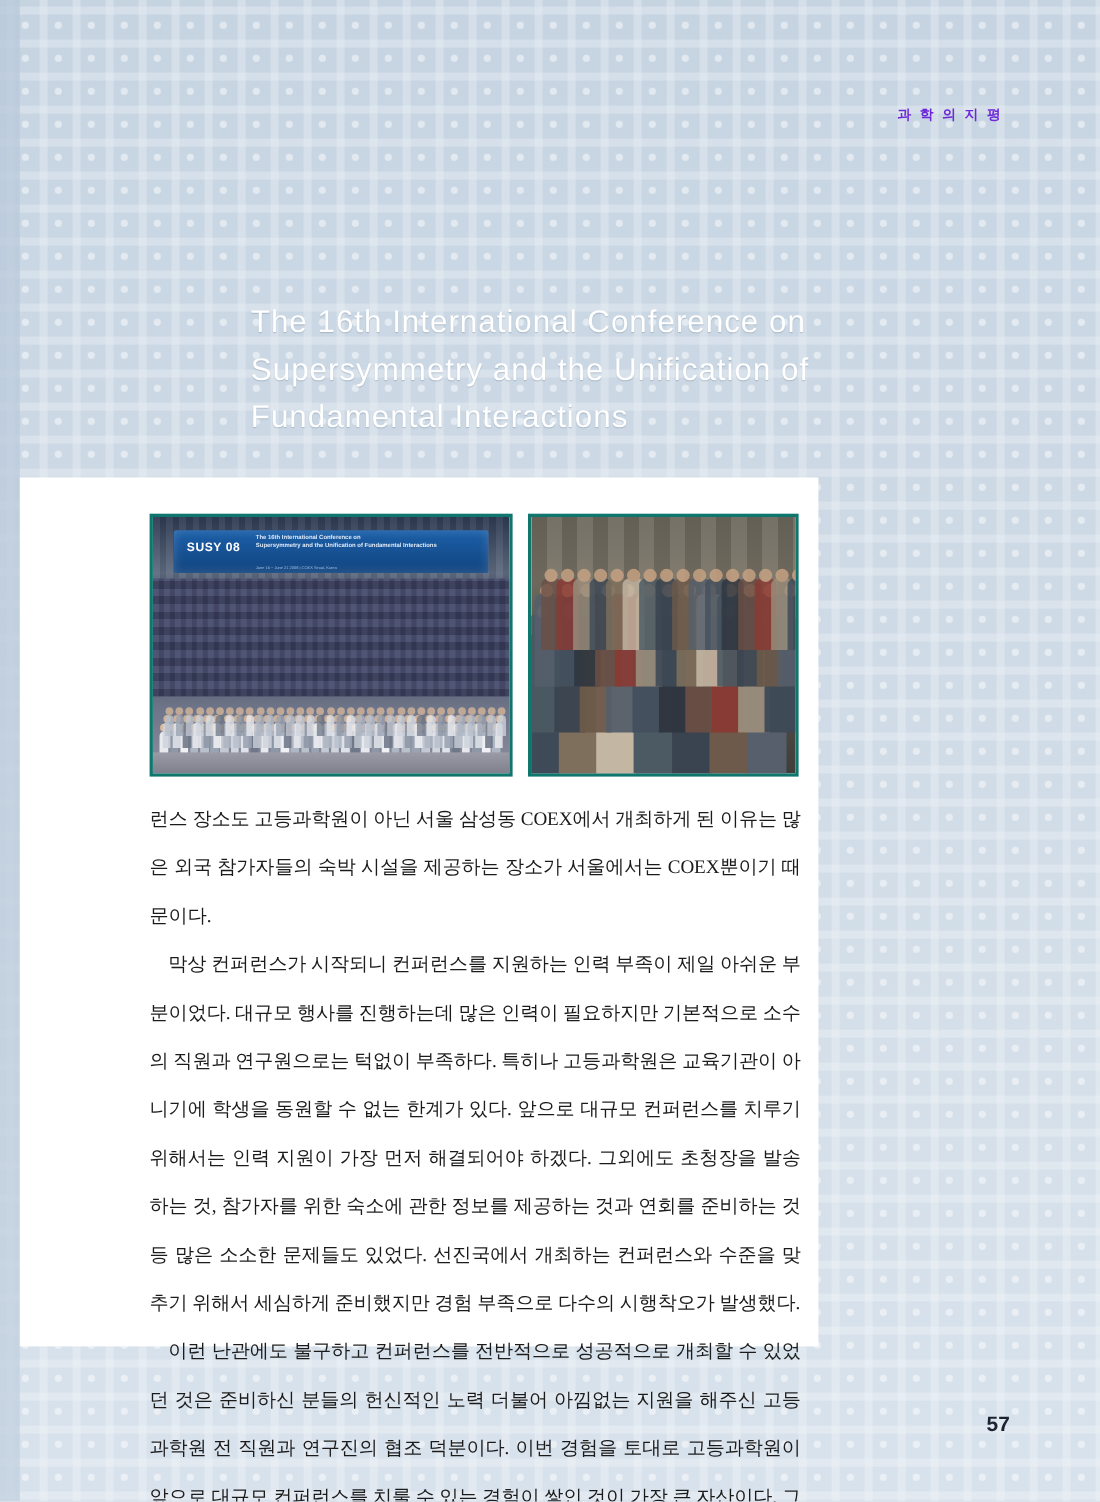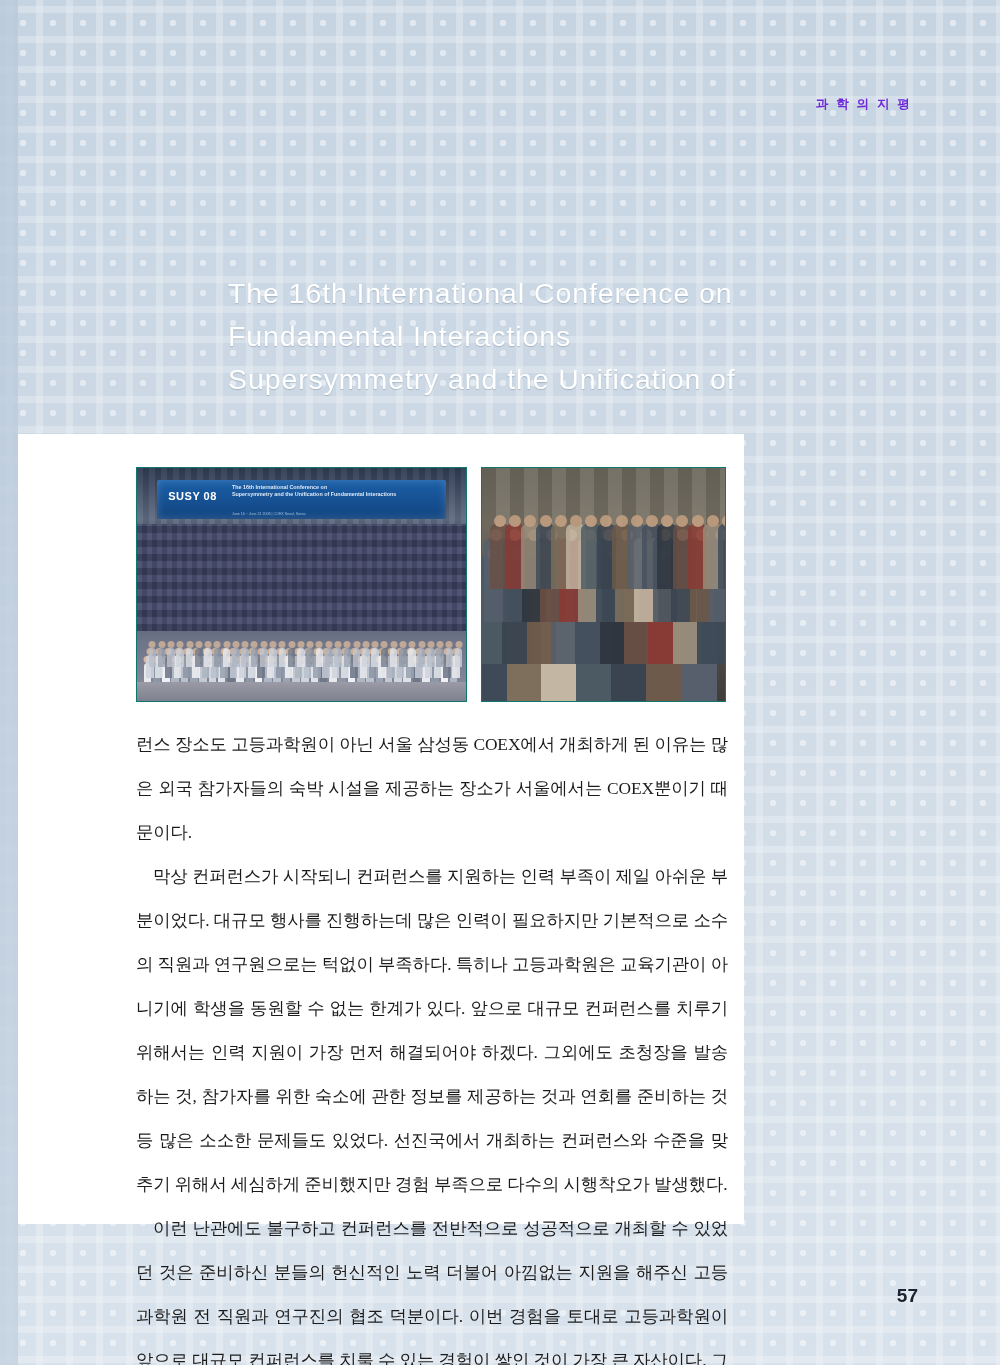--- a/index.html
+++ b/index.html
@@ -92,21 +92,21 @@
     left: 118px;
     top: 33px;
     width: 590px;
     height: 233px;
     display: flex;
     gap: 14px;
   }
   .photo {
     position: relative;
     overflow: hidden;
-    border: 1px solid #0f766e;
+    border: 3px solid #0f766e;
   }
   .photo-left { width: 331px; height: 233px; }
   .photo-right { width: 245px; height: 233px; }
 
   
   .aud {
     position: absolute; inset: 0;
     background: linear-gradient(180deg,#2e3a52 0%, #5f6b80 22%, #3a4256 34%, #4a5167 55%, #6d7488 74%, #8d8f9e 100%);
   }
   .aud-banner {
@@ -223,22 +223,22 @@
 <div class="page-bg">
   <div class="dot-grid"></div>
   <div class="dot-grid2"></div>
   <div class="left-band"></div>
 </div>
 
 <div class="running-head">과 학 의  지 평</div>
 
 <div class="title">
   <div>The 16th International Conference on</div>
+  <div>Supersymmetry and the Unification of</div>
   <div>Fundamental Interactions</div>
-  <div>Supersymmetry and the Unification of</div>
 </div>
 
 <div class="article">
 
   <div class="photos">
 
     <div class="photo photo-left">
       <div class="aud">
         <div class="aud-walls"></div>
         <div class="aud-seats"></div>

